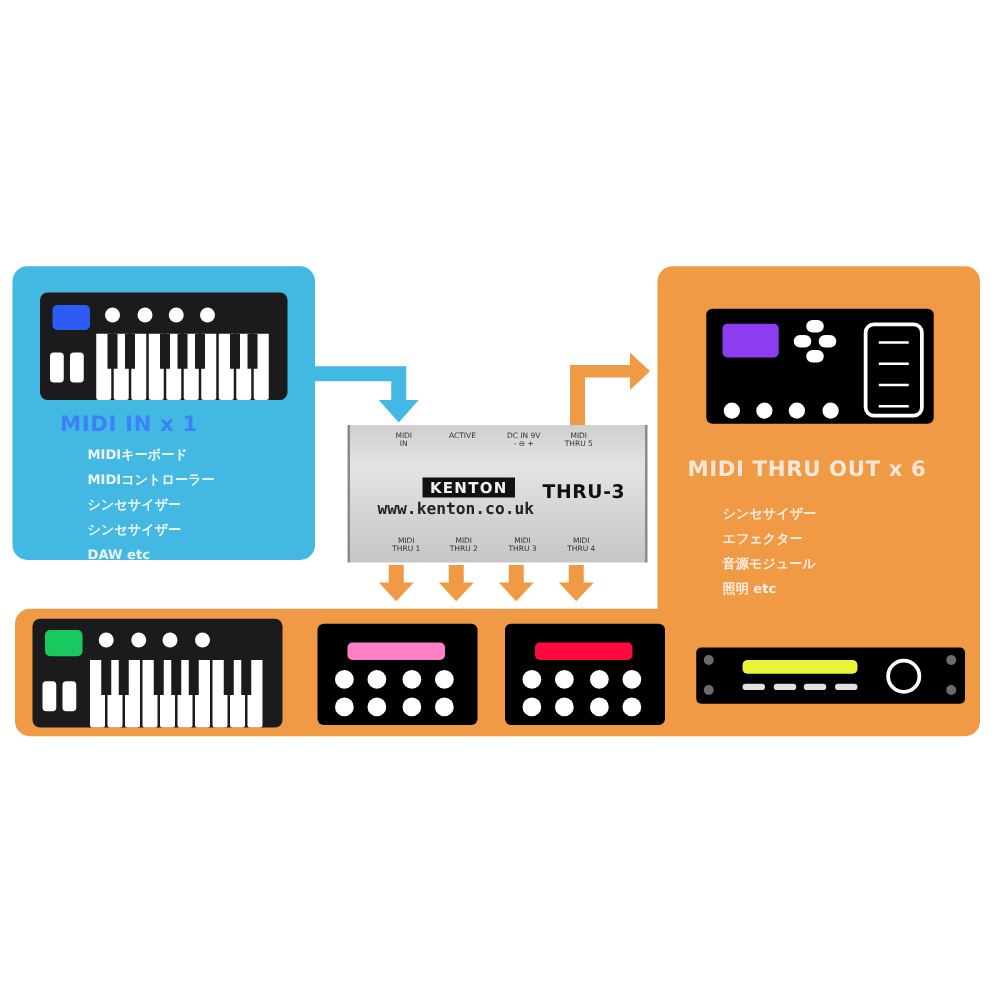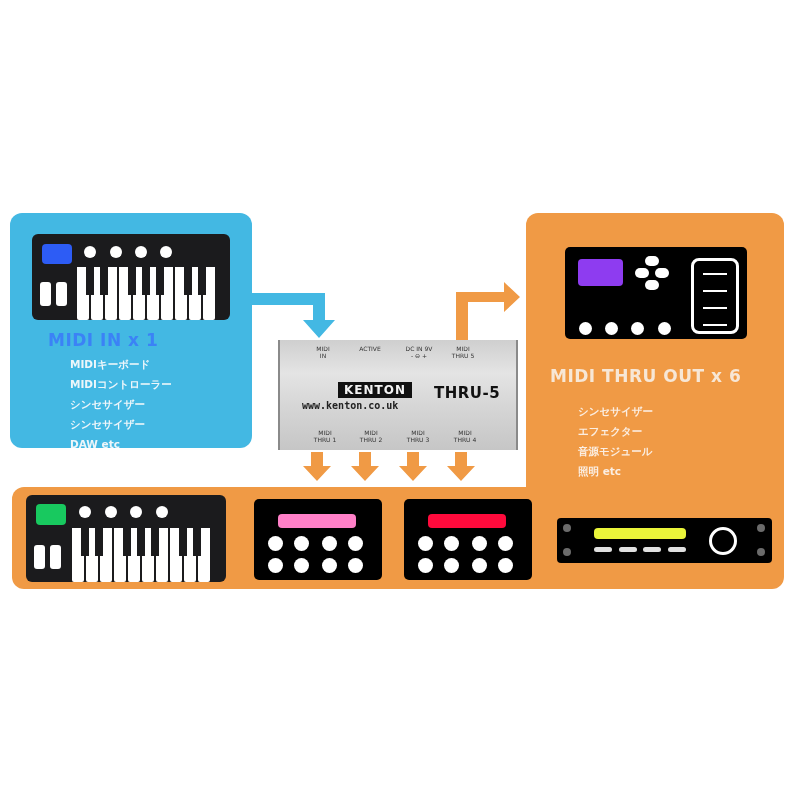--- a/index.html
+++ b/index.html
@@ -42,21 +42,21 @@
     .fx-btn { position: absolute; width: 14px; height: 10px; border-radius: 6px; background: #ffffff; }
     .fx-pedal { position: absolute; border: 3px solid #ffffff; border-radius: 8px; }
     .fx-line { position: absolute; height: 2px; background: #ffffff; left: 9px; right: 9px; }
 
     
     .kenton { left: 278px; top: 340px; width: 236px; height: 110px;
       background: linear-gradient(180deg, #cfcfcf 0%, #e4e4e4 30%, #d6d6d6 60%, #c6c6c6 100%);
       border-left: 2px solid #8a8a8a; border-right: 2px solid #8a8a8a; }
     .klabel { position: absolute; font-size: 6px; color: #333; text-align: center; line-height: 7px; white-space: pre; font-family: "DejaVu Sans", sans-serif; }
     .klogo { position: absolute; background: #111; color: #f2f2f2; font-weight: bold; font-size: 12px; letter-spacing: 1px; padding: 1px 6px; font-family: "DejaVu Sans", sans-serif; }
-    .kurl { position: absolute; color: #222; font-weight: bold; font-size: 10px; font-family: "DejaVu Sans Mono", monospace; }
+    .kurl { position: absolute; color: #222; font-weight: bold; font-size: 13px; font-family: "DejaVu Sans Mono", monospace; }
     .kmodel { position: absolute; color: #111; font-weight: bold; font-size: 15px; letter-spacing: 0.5px; font-family: "DejaVu Sans", sans-serif; }
   </style>
 </head>
 <body>
 
 <div class="abs panel-in"></div>
 <div class="abs panel-out-top"></div>
 <div class="abs panel-out-bottom"></div>
 
 <div class="abs kbd" style="left:32px;top:234px;width:198px;height:86px;">
@@ -108,21 +108,21 @@
 <div class="abs kenton">
   <div class="klabel" style="left:30px;top:5px;width:26px;">MIDI
 IN</div>
   <div class="klabel" style="left:75px;top:5px;width:30px;">ACTIVE</div>
   <div class="klabel" style="left:122px;top:5px;width:34px;">DC IN 9V
 - ⊖ +</div>
   <div class="klabel" style="left:168px;top:5px;width:30px;">MIDI
 THRU 5</div>
   <div class="klogo" style="left:22px;top:42px;margin-left:36px;">KENTON</div>
   <div class="kurl" style="left:22px;top:60px;">www.kenton.co.uk</div>
-  <div class="kmodel" style="left:154px;top:44px;">THRU-5</div>
+  <div class="kmodel" style="left:154px;top:44px;">THRU-3</div>
   <div class="klabel" style="left:30px;top:89px;width:30px;">MIDI
 THRU 1</div>
   <div class="klabel" style="left:76px;top:89px;width:30px;">MIDI
 THRU 2</div>
   <div class="klabel" style="left:123px;top:89px;width:30px;">MIDI
 THRU 3</div>
   <div class="klabel" style="left:170px;top:89px;width:30px;">MIDI
 THRU 4</div>
 </div>
 

